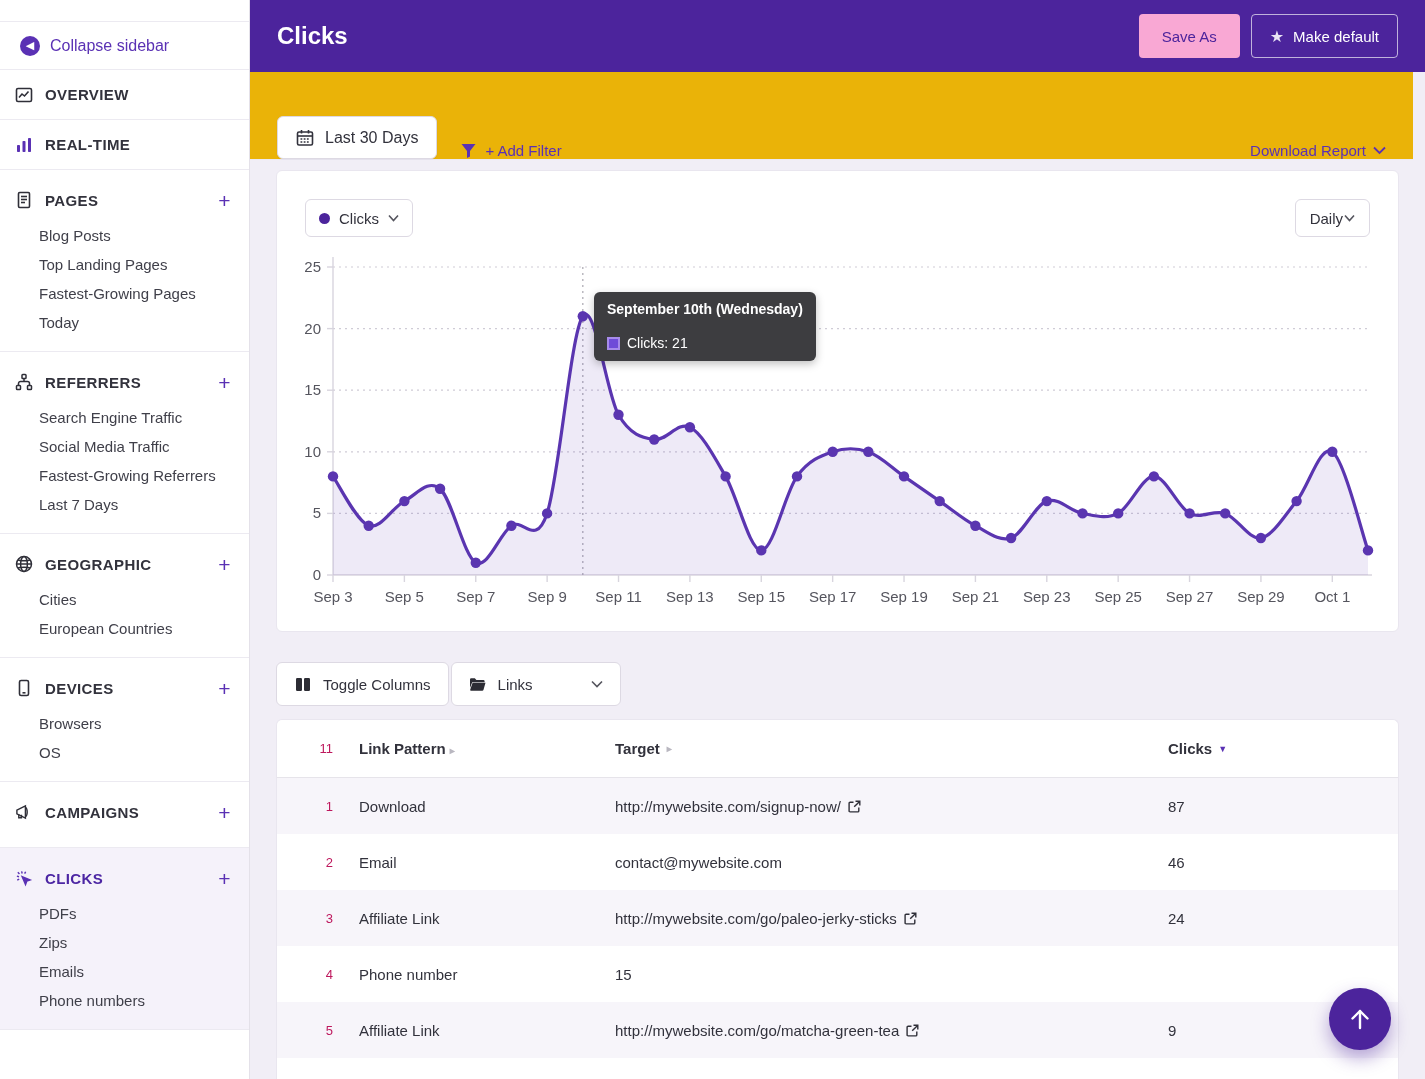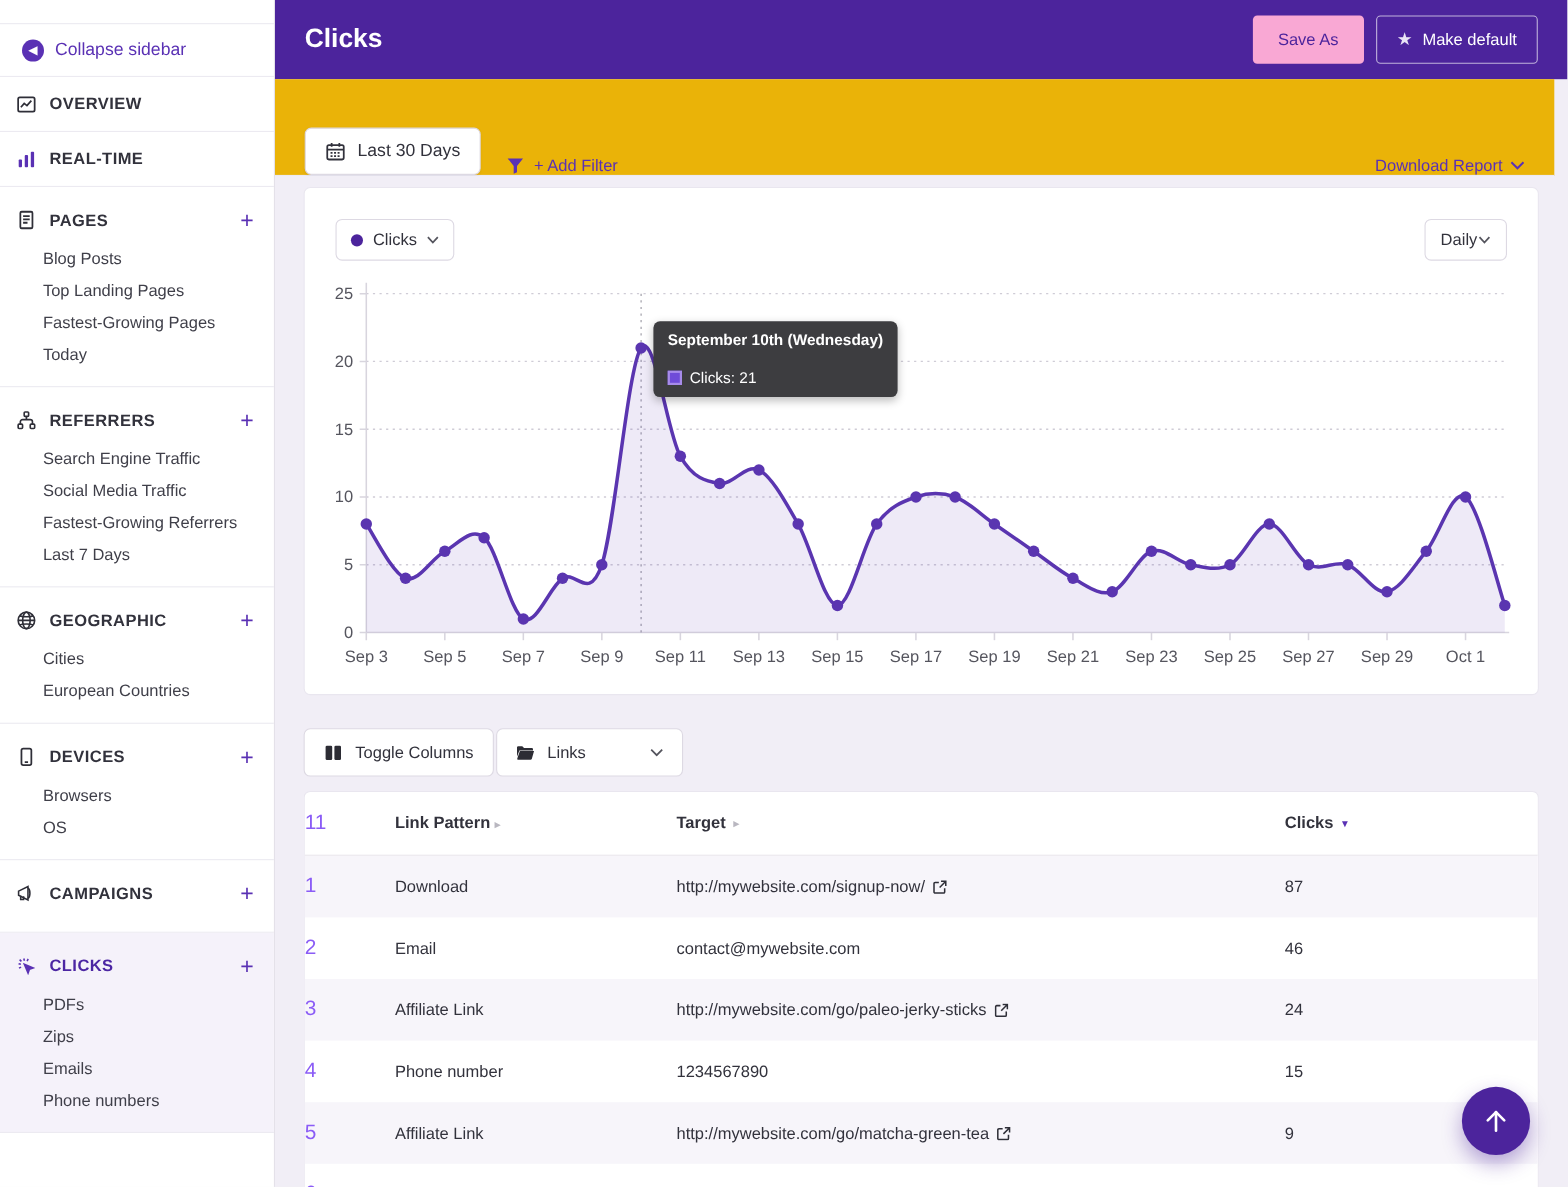--- a/index.html
+++ b/index.html
@@ -74,21 +74,21 @@
   .btn-toggle, .btn-links { height:44px; background:#fff; border:1px solid #DDD9E3; border-radius:6px;
     display:flex; align-items:center; gap:11px; padding:0 17px; font-size:15px; color:#32323C;
     font-family:inherit; cursor:pointer; }
   .btn-links { width:170px; }
   .btn-links .chev { margin-left:auto; }
   .table-card { margin-top:13px; height:400px; overflow:hidden; border-bottom:none; }
   .thead { height:58px; display:flex; align-items:center; border-bottom:1px solid #E6E4EA;
     font-weight:700; font-size:15px; }
   .trow { height:56px; display:flex; align-items:center; font-size:15px; cursor:pointer; }
   .trow:nth-child(odd) { background:#F7F5FA; }
-  .col-num { width:56px; color:#8b5cf6; font-size:19px; }
+  .col-num { width:56px; text-align:right; color:#be185d; font-size:13px; }
   .col-pattern { width:282px; padding-left:26px; }
   .col-target { flex:1; display:flex; align-items:center; gap:7px; }
   .col-clicks { width:230px; display:flex; align-items:center; gap:6px; }
   .sort-caret { color:#B9B7C0; font-size:10px; }
   .sort-desc { color:#5A31B4; font-size:9px; }
   .ext-ic { display:flex; color:#3A3A44; }
 
   
   .fab { position:absolute; left:1329px; top:988px; width:62px; height:62px; border-radius:50%;
     background:#4C249C; border:none; cursor:pointer; display:flex; align-items:center;
@@ -518,23 +518,20 @@
                 <path d="M10.8 7.5 v3.4 a1 1 0 0 1 -1 1 H2.1 a1 1 0 0 1 -1 -1 V3.2 a1 1 0 0 1 1 -1 h3.4"></path>
                 <path d="M7.5 1.2 h4.3 v4.3 M11.6 1.4 L6.2 6.8"></path>
               </svg>
             </span>
           </span>
           <span class="col-clicks">24</span>
         </div>
         <div class="trow">
           <span class="col-num">4</span>
           <span class="col-pattern">Phone number</span>
-          <span class="col-target">
-            <span>1234567890</span>
-          </span>
           <span class="col-clicks">15</span>
         </div>
         <div class="trow">
           <span class="col-num">5</span>
           <span class="col-pattern">Affiliate Link</span>
           <span class="col-target">
             <span>http://mywebsite.com/go/matcha-green-tea</span>
             <span class="ext-ic">
               <svg width="13" height="13" viewBox="0 0 13 13" fill="none" stroke="#2F2F38" stroke-width="1.4">
                 <path d="M10.8 7.5 v3.4 a1 1 0 0 1 -1 1 H2.1 a1 1 0 0 1 -1 -1 V3.2 a1 1 0 0 1 1 -1 h3.4"></path>

